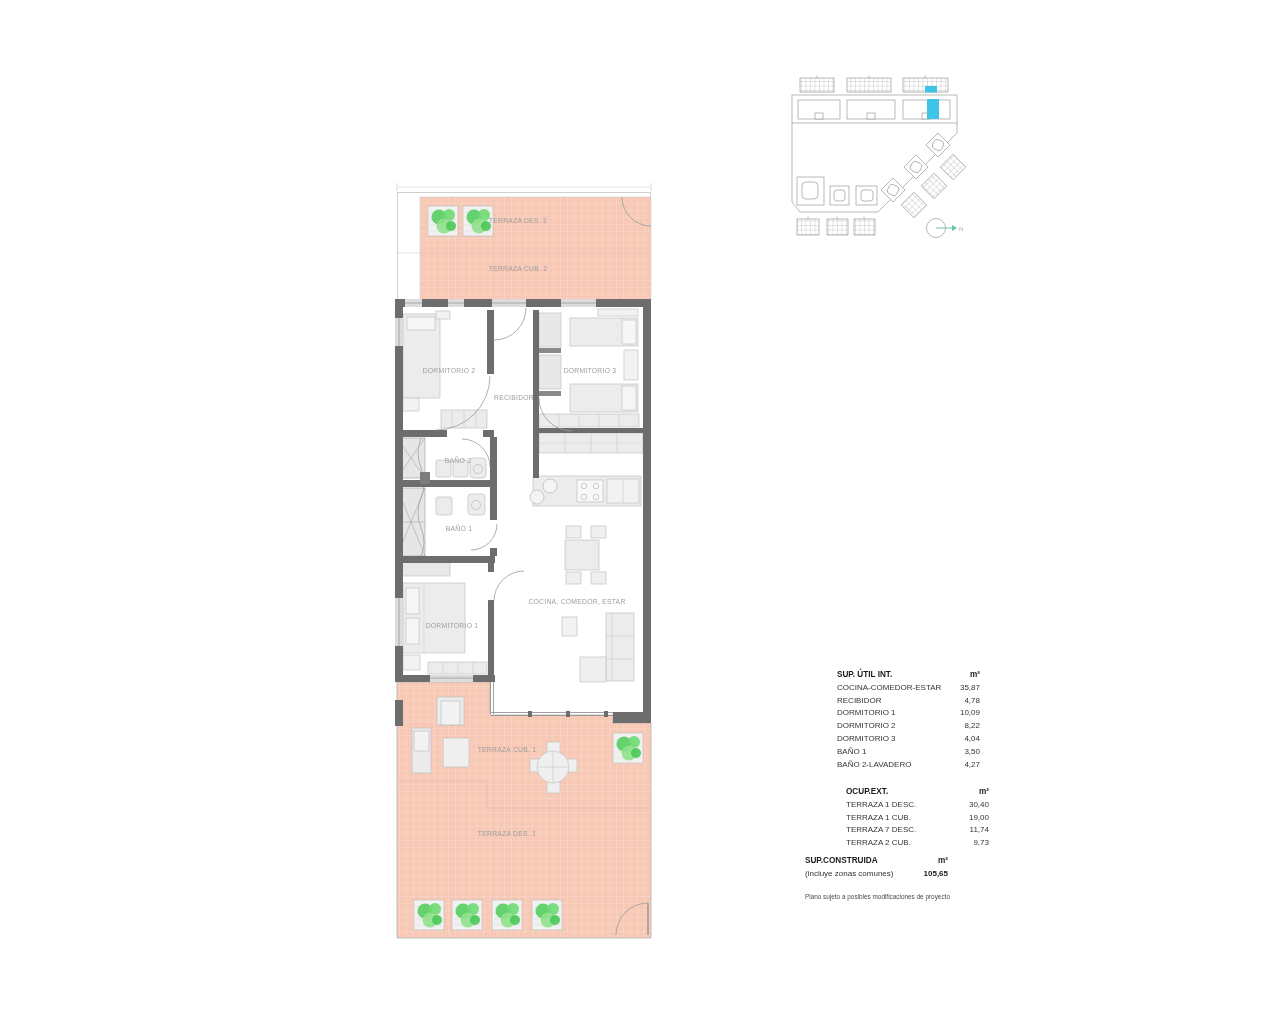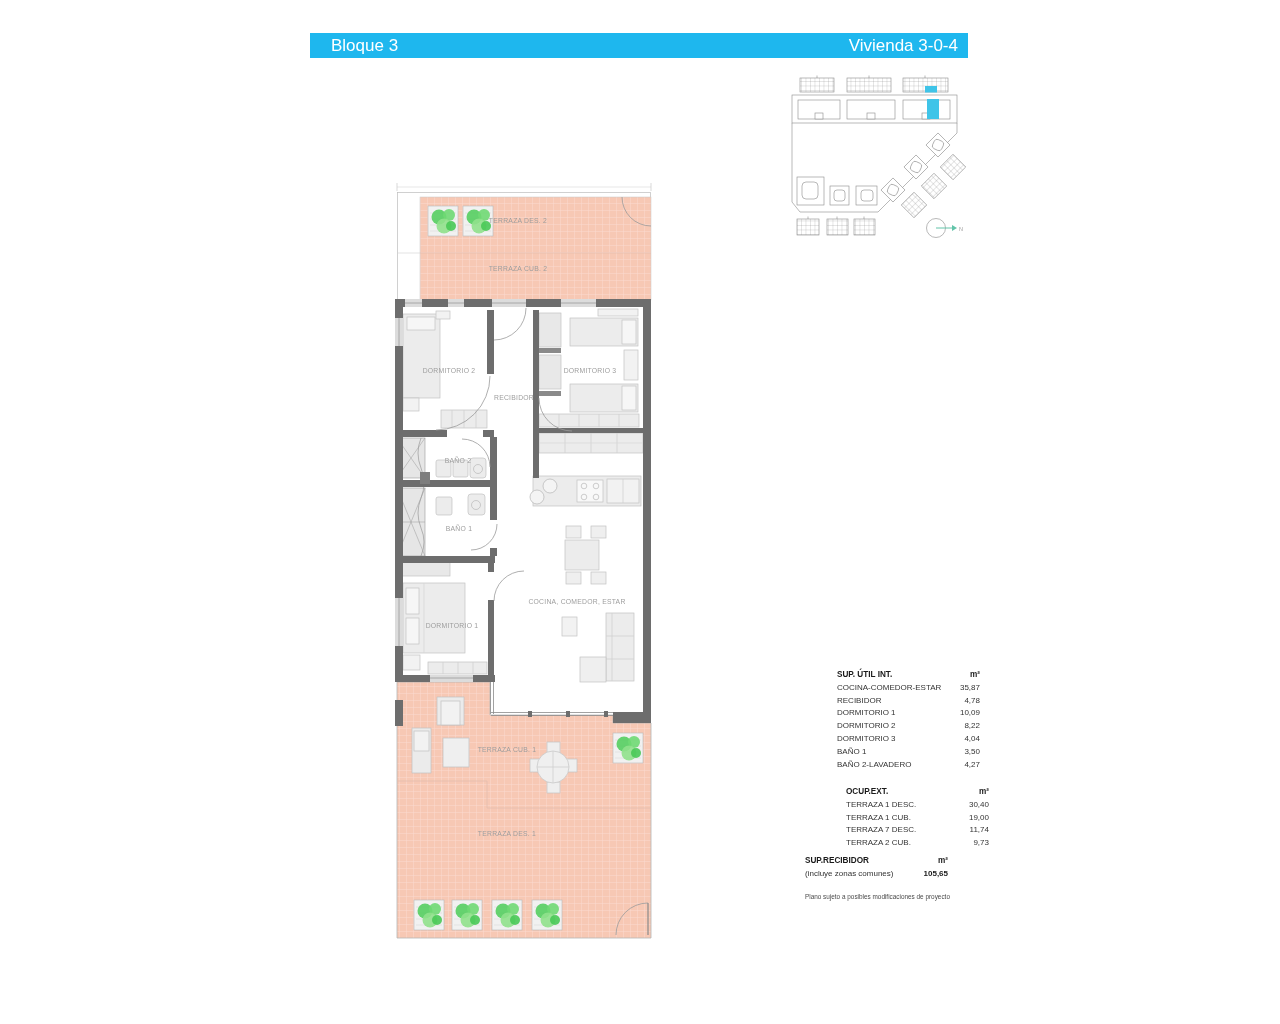--- a/index.html
+++ b/index.html
@@ -18,24 +18,20 @@
   .bold{font-weight:bold;color:#1a1a1a;}
   .fnote{position:absolute;left:805px;top:893px;width:160px;font-size:6.4px;color:#4a4a4a;white-space:nowrap;}
   svg{position:absolute;}
   svg text{font-family:"Liberation Sans", sans-serif;fill:#9d9d9d;font-size:6.8px;letter-spacing:.25px;}
 </style>
 </head>
 <body>
 
 <div id="canvas">
 
-  <div class="hbar">
-    <span class="hl">Bloque 3</span>
-    <span class="hr">Vivienda 3-0-4</span>
-  </div>
 
   <svg style="left:390px;top:183px;" width="280" height="762" viewBox="390 183 280 762">
     <defs>
       <pattern id="tile" width="7" height="7" patternUnits="userSpaceOnUse">
         <rect width="7" height="7" fill="#f7c8b4"></rect>
         <path d="M0 0H7M0 0V7" stroke="#fbdbd0" stroke-width="1" fill="none"></path>
       </pattern>
       <g id="plantbox">
         <rect x="0" y="0" width="30" height="30" fill="#f1f1f1" stroke="#b8b8b8" stroke-width="0.6"></rect>
         <path d="M2 7H28M2 13H28M2 19H28M2 25H28" stroke="#d4d4d4" stroke-width="0.5"></path>
@@ -350,21 +346,21 @@
         <span>11,74</span>
       </div>
     <div class="trow">
         <span>TERRAZA 2 CUB.</span>
         <span>9,73</span>
       </div>
   </div>
 
   <div class="tbl" style="top:855px;">
     <div class="trow thead">
-      <span>SUP.RECIBIDOR</span>
+      <span>SUP.CONSTRUIDA</span>
       <span>m²</span>
     </div>
     <div class="trow">
       <span>(incluye zonas comunes)</span>
       <span class="bold">105,65</span>
     </div>
   </div>
 
   <div class="fnote">Plano sujeto a posibles modificaciones de proyecto</div>
 

